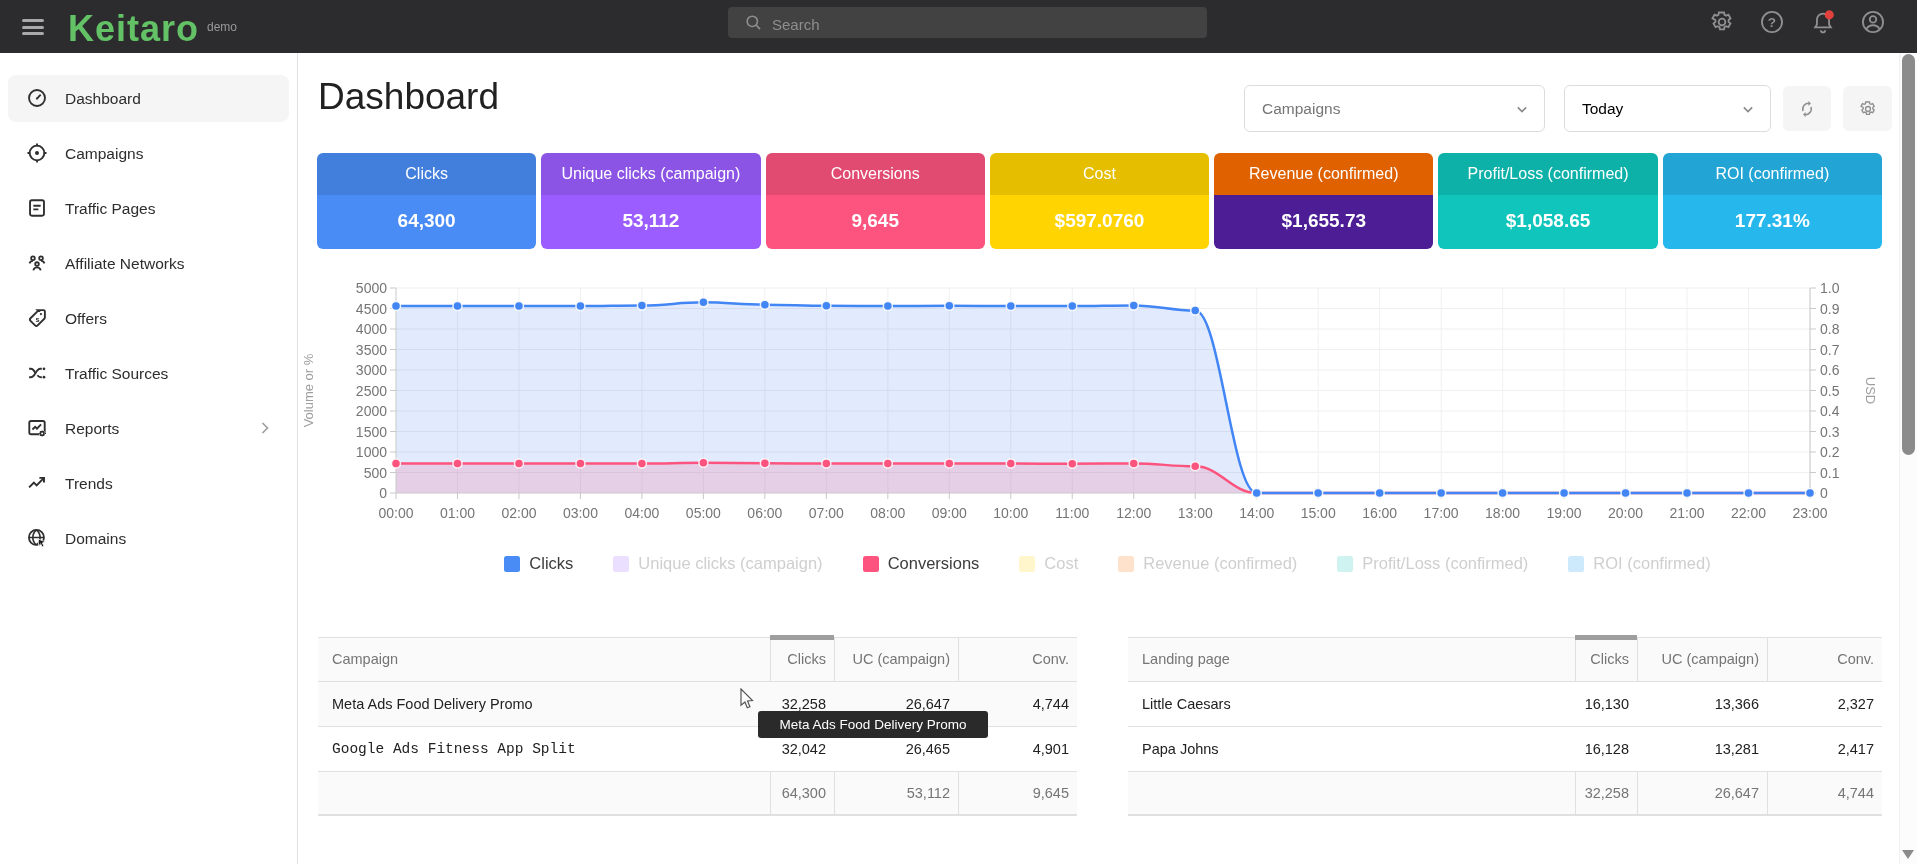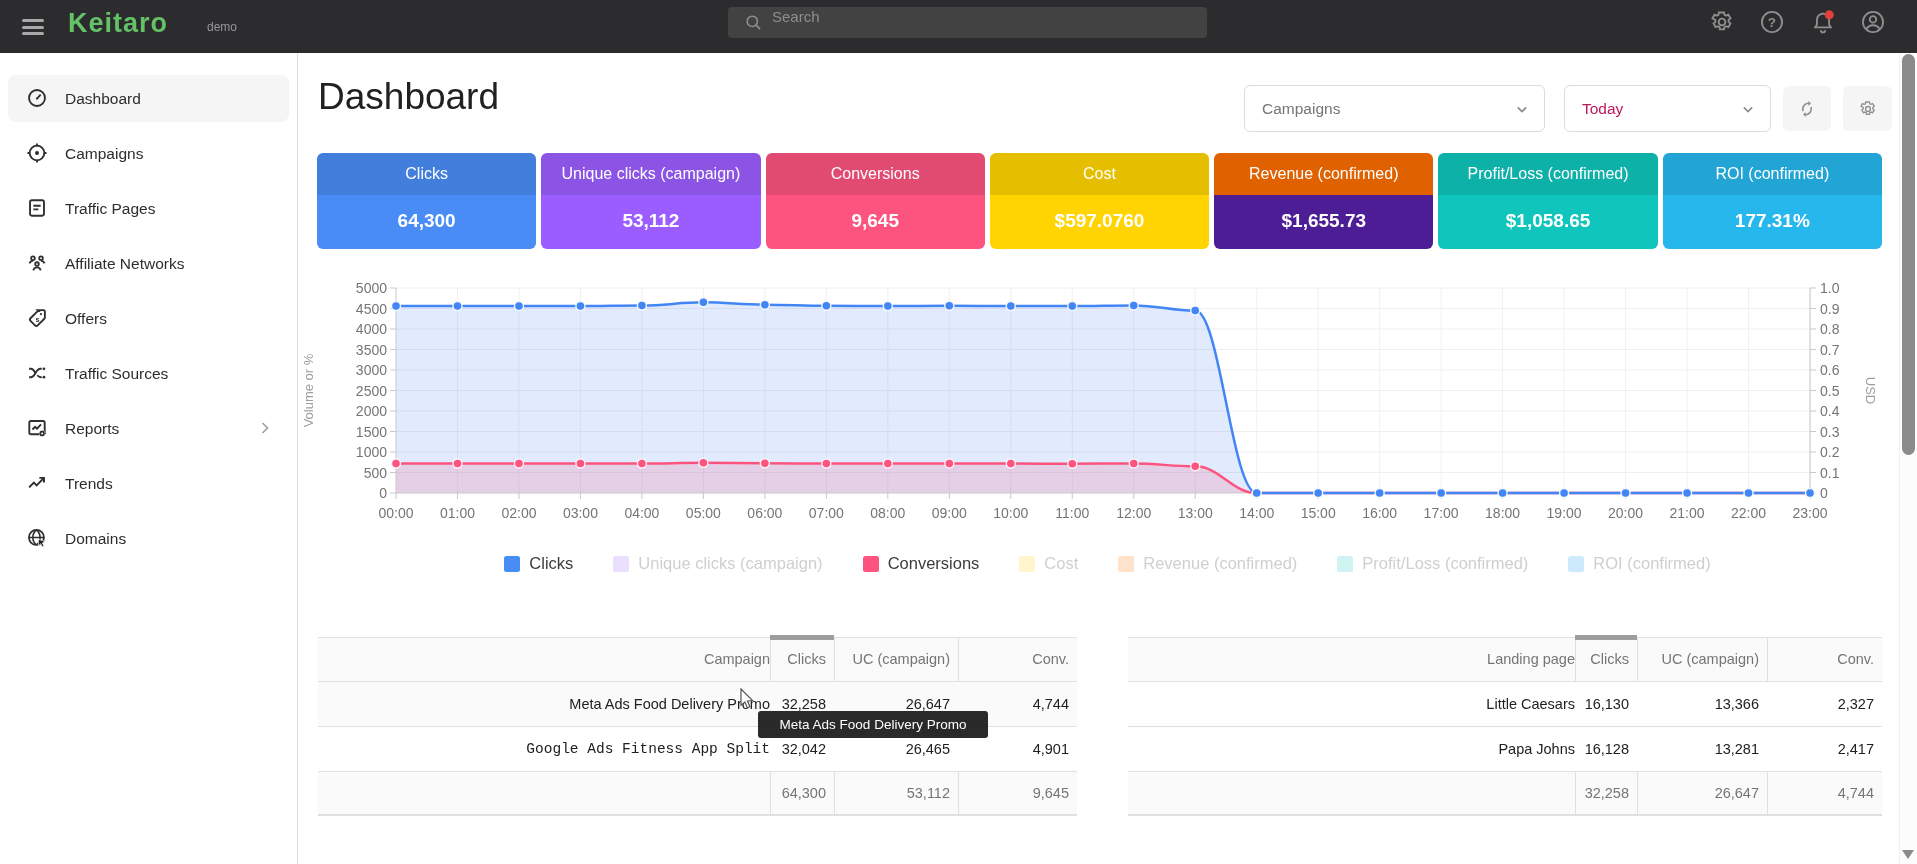--- a/index.html
+++ b/index.html
@@ -2,25 +2,25 @@
 <html><head>
 <meta charset="utf-8">
 <style>
   * { margin:0; padding:0; box-sizing:border-box; }
   html,body { width:1917px; height:864px; overflow:hidden; background:#fff;
     font-family:"Liberation Sans", sans-serif; }
   
   #header { position:absolute; left:0; top:0; width:1917px; height:53px; background:#2c2c2e; }
   #hamburger { position:absolute; left:22px; top:19px; width:22px; height:16px; cursor:pointer; }
   #hamburger span { display:block; height:3px; background:#a9a9aa; border-radius:2px; margin-bottom:3.6px; }
-  #logo { position:absolute; left:68px; top:8px; font-size:27px; font-weight:bold; color:#64c266; letter-spacing:1px; }
+  #logo { position:absolute; left:68px; top:8px; font-size:36px; font-weight:bold; color:#64c266; letter-spacing:1px; }
   #env-label { position:absolute; left:207px; top:20px; font-size:12px; color:#98989a; }
   #search-box { position:absolute; left:728px; top:7px; width:479px; height:31px; background:#424242; border-radius:4px; }
   #search-box svg { position:absolute; left:16px; top:6px; }
-  #search-placeholder { position:absolute; left:44px; top:0; font-size:15px; color:#8e8e8e; line-height:19px; }
+  #search-placeholder { position:absolute; left:44px; top:8px; font-size:15px; color:#8e8e8e; line-height:19px; }
   .hicon { position:absolute; top:9px; width:26px; height:26px; }
   
   #sidebar { position:absolute; left:0; top:53px; width:298px; height:811px; background:#fff; border-right:1px solid #e0e0e0; }
   .side-item { position:absolute; left:8px; width:281px; height:47px; border-radius:8px; cursor:pointer; }
   .side-item.selected { background:#f5f5f5; }
   .side-item .icon { position:absolute; left:18px; top:12px; width:22px; height:22px; }
   .side-item .lbl { position:absolute; left:57px; top:0; line-height:47px; font-size:15.5px; color:#2d2d2d; }
   .side-item .chev { position:absolute; right:14px; top:13px; width:20px; height:20px; }
   
   #page-title { position:absolute; left:318px; top:80px; font-size:37px; font-weight:300; color:#212121; line-height:34px; }
@@ -42,21 +42,21 @@
   .lg-item.inactive .lg-lbl { color:#cfcfcf; }
   
   .dtable { position:absolute; top:637px; background:#fff; border-top:1px solid #e0e0e0; border-bottom:1px solid #e0e0e0; font-size:14.5px; }
   .trow { display:flex; border-bottom:1px solid #e0e0e0; }
   .trow:last-child { border-bottom:none; }
   .trow.thead { background:#fafafa; color:#757575; height:44px; line-height:43px; }
   .trow.tbody { height:45px; line-height:44px; color:#212121; }
   .trow.tbody.hovered { background:#fafafa; }
   .trow.tfoot { background:#fafafa; color:#757575; height:43px; line-height:42px; }
   .cell { overflow:hidden; white-space:nowrap; }
-  .cell.name { padding-left:14px; text-align:right; }
+  .cell.name { padding-left:14px; text-align:left; }
   .cell.num { padding-right:8px; text-align:right; }
   .thead .cell.num, .tfoot .cell.num { border-left:1px solid #e0e0e0; }
   .sort-bar { position:absolute; top:-3px; height:5px; background:#9e9e9e; }
   
   #tooltip { position:absolute; left:758px; top:711px; width:230px; height:27px; background:rgba(33,33,33,0.96); border-radius:3px; color:#fff; font-size:13.5px; line-height:27px; text-align:center; }
   #cursor { position:absolute; left:740px; top:688px; }
   
   #scrollbar { position:absolute; right:0; top:53px; width:18px; height:811px; background:#fcfcfc; border-left:1px solid #f1f1f1; }
   #scroll-thumb { position:absolute; left:2px; top:1px; width:13px; height:401px; background:#8b8b8b; border-radius:7px; }
   #scroll-down { position:absolute; left:2px; bottom:5px; width:0; height:0; border-left:6.5px solid transparent; border-right:6.5px solid transparent; border-top:9px solid #8b8b8b; }
@@ -183,21 +183,21 @@
 
 <div id="page-title">Dashboard</div>
 
 <div class="select" style="left:1244px; width:301px;">
   <div class="sel-lbl">Campaigns</div>
   <svg class="chev" viewBox="0 0 24 24" width="20" height="20">
       <path d="M7 10l5 5 5-5" fill="none" stroke="#8a8a8a" stroke-width="2"></path>
     </svg>
 </div>
 <div class="select" style="left:1564px; width:207px;">
-  <div class="sel-lbl" style="color:#be185d">Today</div>
+  <div class="sel-lbl" style="color:#000000">Today</div>
   <svg class="chev" viewBox="0 0 24 24" width="20" height="20">
       <path d="M7 10l5 5 5-5" fill="none" stroke="#8a8a8a" stroke-width="2"></path>
     </svg>
 </div>
 <div class="icon-btn" style="left:1783px; width:48px;">
   <svg viewBox="0 0 24 24" width="21" height="21">
       <path d="M13.6 2.8l2.9 2.9-2.9 2.9V6.4a5.6 5.6 0 0 0-5.3 7.4l-1.5 1.1a7.4 7.4 0 0 1 6.8-10.3zM10.4 21.2l-2.9-2.9 2.9-2.9v2.2a5.6 5.6 0 0 0 5.3-7.4l1.5-1.1a7.4 7.4 0 0 1-6.8 10.3z" fill="#8f8f90"></path>
     </svg>
 </div>
 <div class="icon-btn" style="left:1843px; width:49px;">

